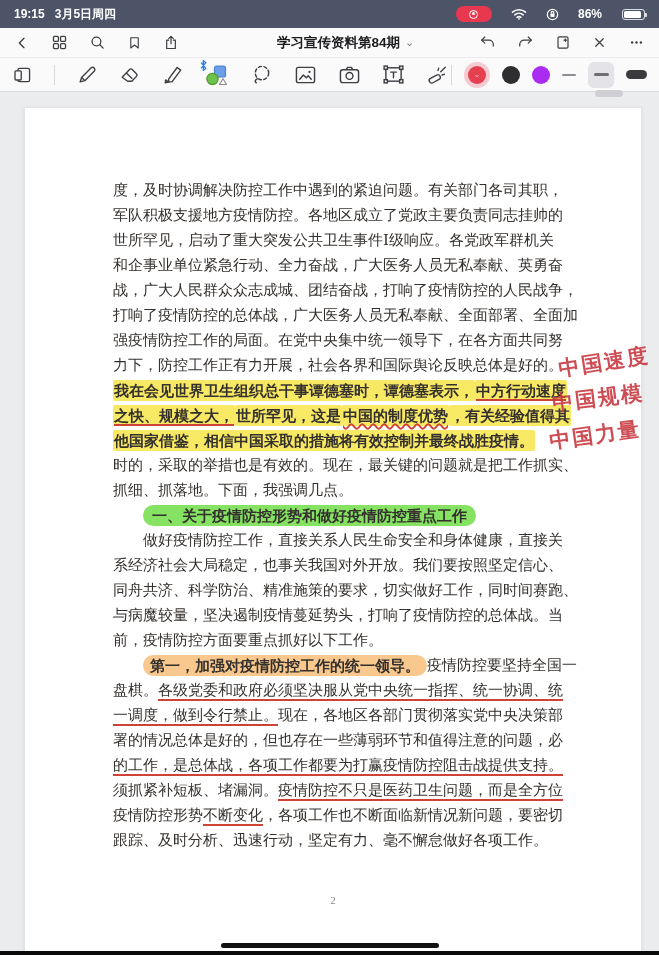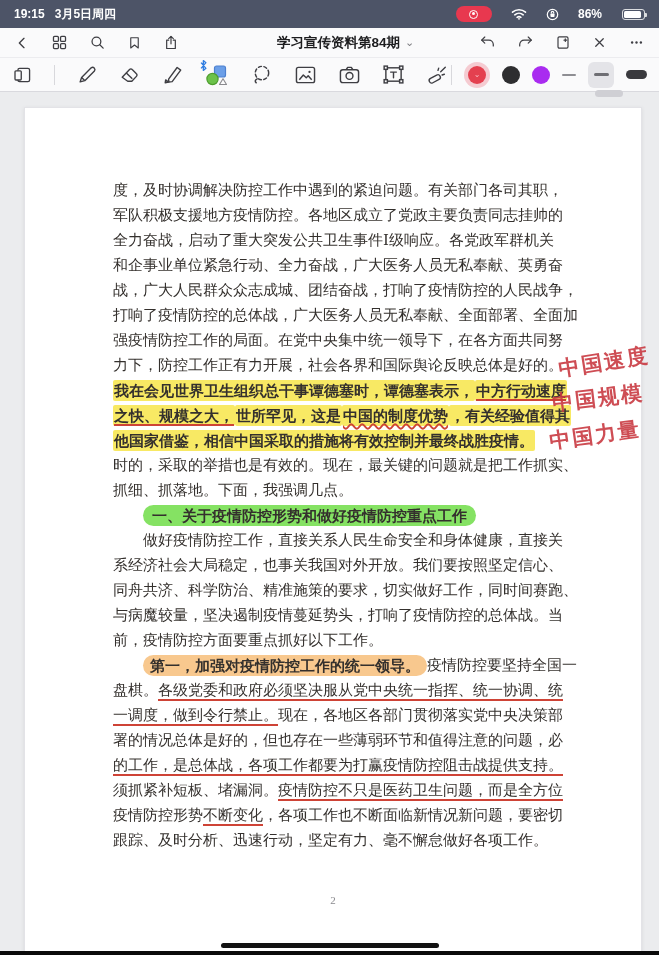--- a/index.html
+++ b/index.html
@@ -287,21 +287,21 @@
         </span>
     </div>
   </div>
 
   <div class="content">
     <div class="scroll-tab"></div>
     <div class="page">
       <div class="doc">
           <div class="doc-line"><span class="seg">度，及时协调解决防控工作中遇到的紧迫问题。有关部门各司其职，</span></div>
           <div class="doc-line"><span class="seg">军队积极支援地方疫情防控。各地区成立了党政主要负责同志挂帅的</span></div>
-          <div class="doc-line"><span class="seg">全力奋战，启动了重大突发公共卫生事件Ⅰ级响应。各党政军群机关</span></div>
+          <div class="doc-line"><span class="seg">世所罕见，启动了重大突发公共卫生事件Ⅰ级响应。各党政军群机关</span></div>
           <div class="doc-line"><span class="seg">和企事业单位紧急行动、全力奋战，广大医务人员无私奉献、英勇奋</span></div>
           <div class="doc-line"><span class="seg">战，广大人民群众众志成城、团结奋战，打响了疫情防控的人民战争，</span></div>
           <div class="doc-line"><span class="seg">打响了疫情防控的总体战，广大医务人员无私奉献、全面部署、全面加</span></div>
           <div class="doc-line"><span class="seg">强疫情防控工作的局面。在党中央集中统一领导下，在各方面共同努</span></div>
           <div class="doc-line"><span class="seg">力下，防控工作正有力开展，社会各界和国际舆论反映总体是好的。</span></div>
           <div class="doc-line"><span class="seg h-y b">我在会见世界卫生组织总干事谭德塞时，谭德塞表示，</span><span class="seg h-y u-s b">中方行动速度</span></div>
           <div class="doc-line"><span class="seg h-y u-s b">之快、规模之大，</span><span class="seg h-y b">世所罕见，这是</span><span class="seg h-y u-w b">中国的制度优势</span><span class="seg h-y b">，有关经验值得其</span></div>
           <div class="doc-line"><span class="seg h-y b">他国家借鉴，相信中国采取的措施将有效控制并最终战胜疫情。</span></div>
           <div class="doc-line"><span class="seg">时的，采取的举措也是有效的。现在，最关键的问题就是把工作抓实、</span></div>
           <div class="doc-line"><span class="seg">抓细、抓落地。下面，我强调几点。</span></div>

